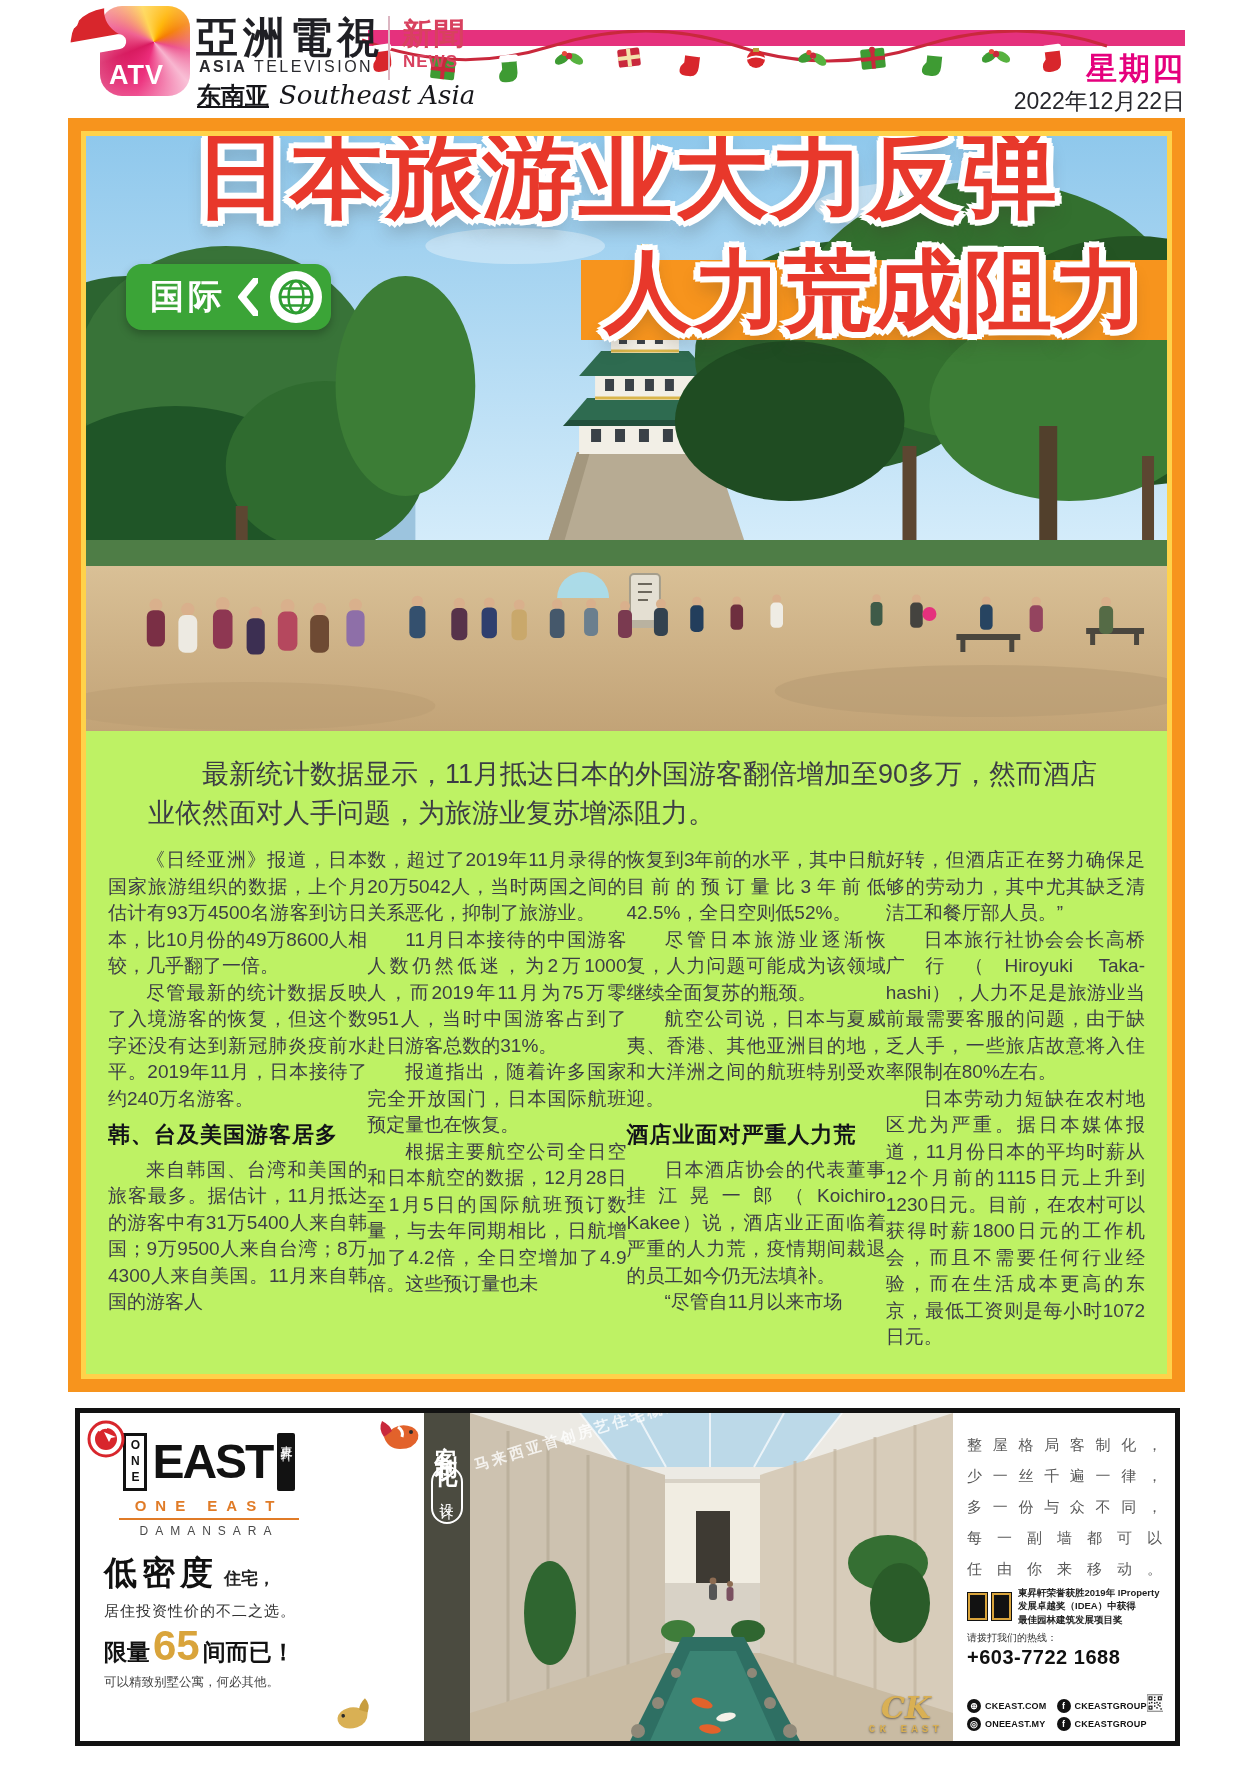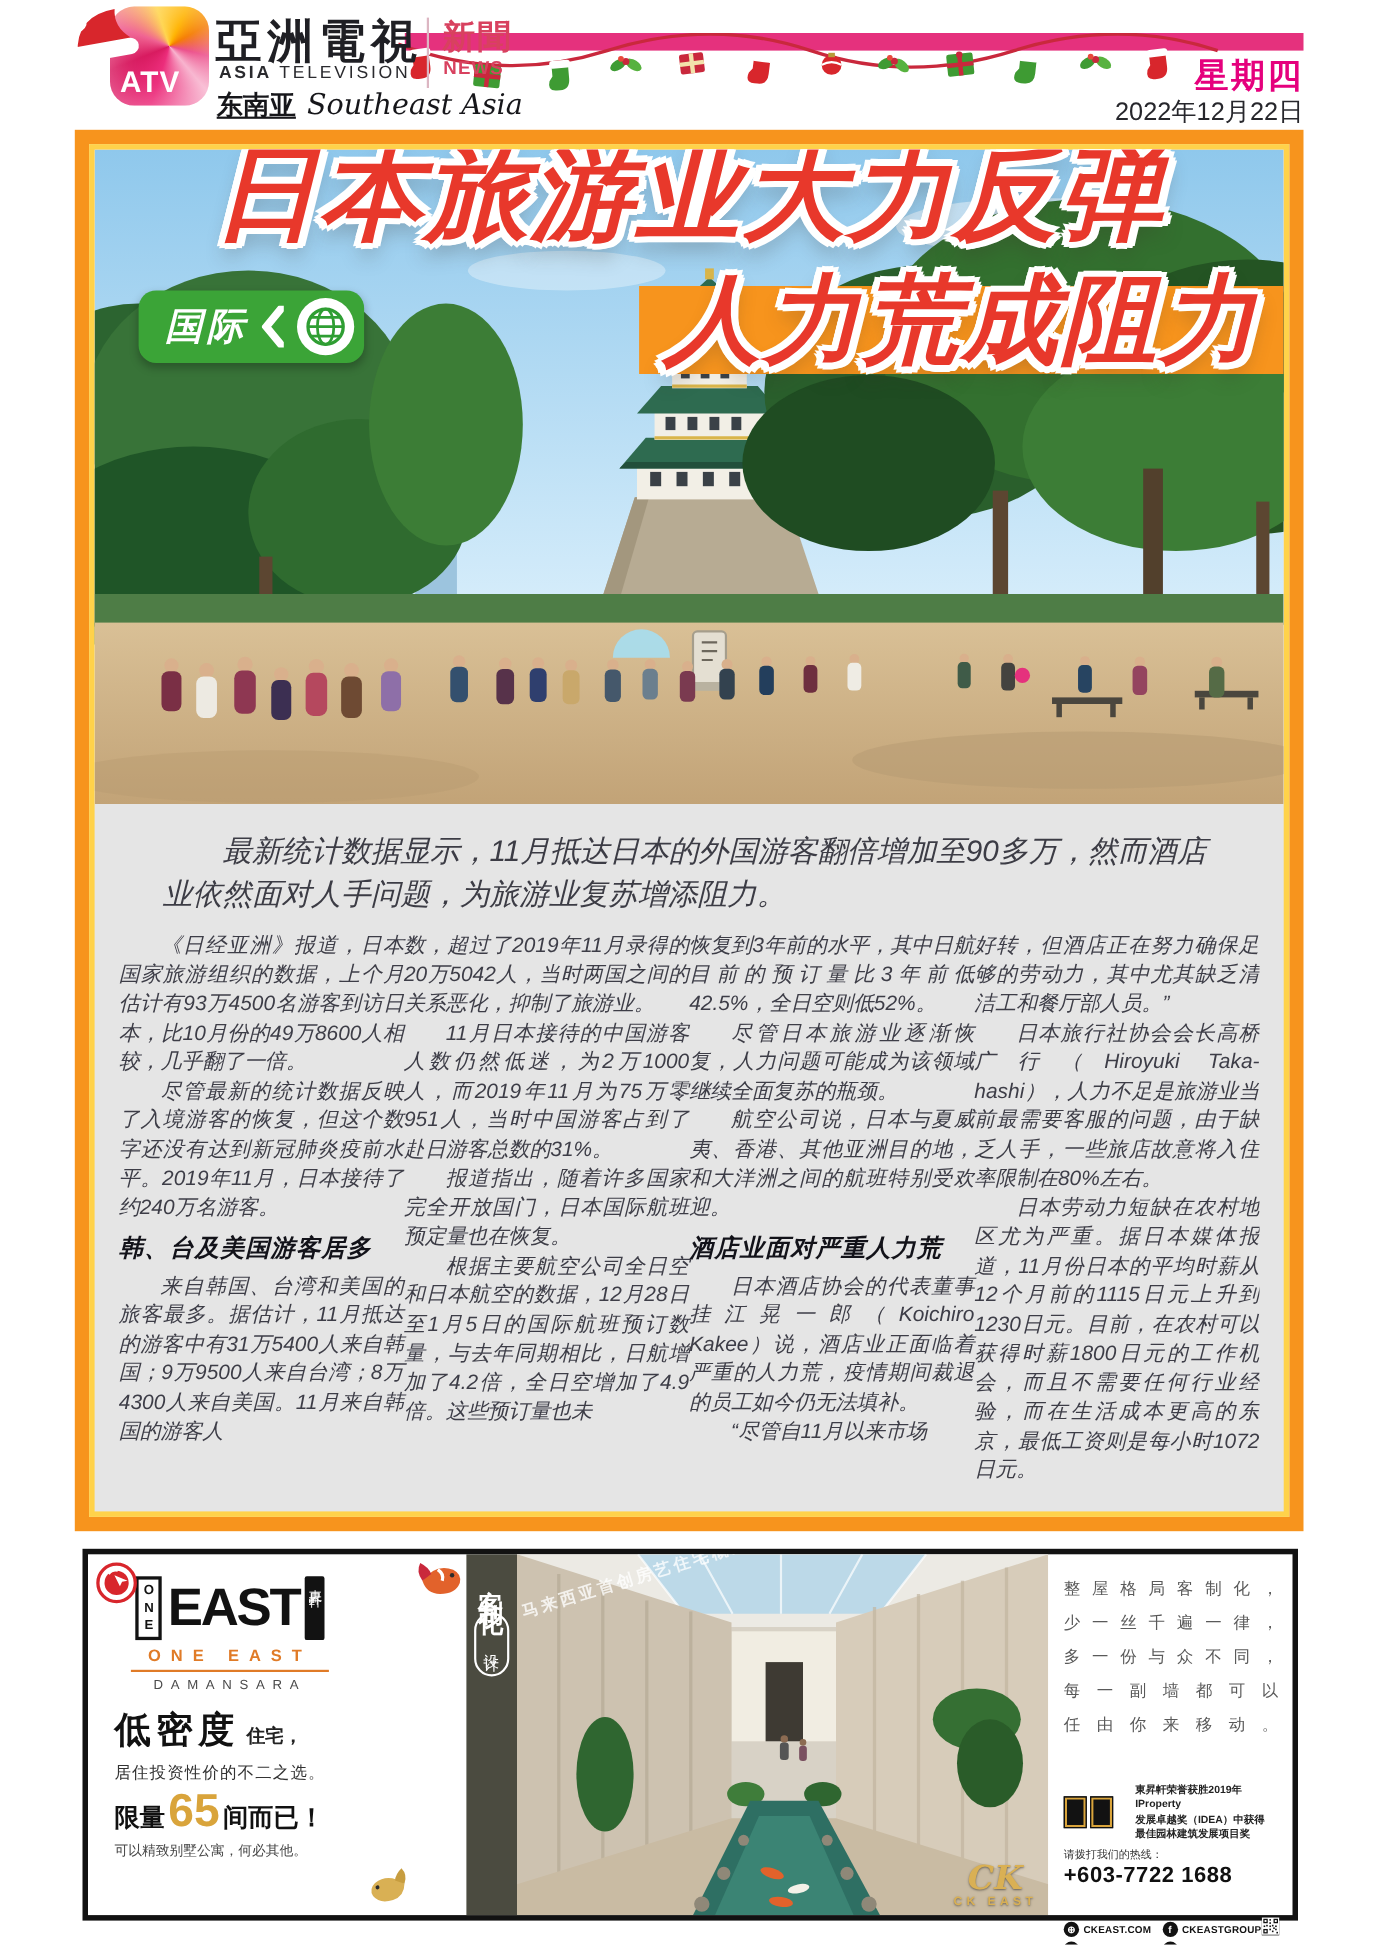--- a/index.html
+++ b/index.html
@@ -22,21 +22,21 @@
   .brand-divider { position:absolute; left:388px; top:16px; width:2px; height:64px; background:#dcb6c2; }
   .news-cn { position:absolute; left:402px; top:14px; font-size:30px; font-weight:800; color:#d8415f; letter-spacing:2px; }
   .news-en { position:absolute; left:403px; top:52px; font-size:17px; font-weight:600; color:#d8415f; letter-spacing:1px; }
   .pink-bar { position:absolute; left:368px; top:30px; width:817px; height:16px; background:#e5317d; }
   .garland { position:absolute; left:362px; top:30px; }
   .weekday { position:absolute; right:65px; top:48px; font-size:31px; font-weight:900; color:#e5007d; letter-spacing:2px; }
   .date { position:absolute; right:65px; top:86px; font-size:23px; color:#27272c; }
 
   
   .frame { position:absolute; left:68px; top:118px; width:1117px; height:1274px; border:13px solid #f7941d; background:#fff; }
-  .frame-inner { position:relative; width:100%; height:100%; border:5px solid #ffd24a; background:#e5e5e5; overflow:hidden;font-style:italic; }
+  .frame-inner { position:relative; width:100%; height:100%; border:5px solid #ffd24a; background:#bef264; overflow:hidden; }
   .photo { display:block; width:100%; height:595px; }
 
   .headline1, .headline2 { position:absolute; font-weight:900; color:#e8382b; line-height:1.02;
     text-shadow:-6px 0 0 #fff, 6px 0 0 #fff, 0 -6px 0 #fff, 0 6px 0 #fff,
       -5px -5px 0 #fff, 5px -5px 0 #fff, -5px 5px 0 #fff, 5px 5px 0 #fff,
       -7px 3px 0 #fff, 7px 3px 0 #fff, 0 12px 18px rgba(60,50,40,.35); }
   .headline1 { top:-8px; left:0; width:100%; text-align:center; font-size:94px; letter-spacing:2px; }
   .orange-box { position:absolute; top:124px; right:0; width:586px; height:80px; background:#f7941d; }
   .headline2 { top:110px; right:0; width:586px; text-align:center; font-size:88px; letter-spacing:2px; }
 
@@ -87,26 +87,26 @@
   .design-circle { width:32px; height:58px; border:2px solid #fff; border-radius:17px; display:flex; align-items:center; justify-content:center; }
   .design-text { writing-mode:vertical-rl; text-orientation:upright; color:#fff; font-size:14px; letter-spacing:3px; }
 
   .ad-photo { flex:1; position:relative; overflow:hidden; }
   .ad-photo svg { display:block; width:100%; height:100%; }
   .watermark { position:absolute; left:2px; top:44px; transform:rotate(-17deg); transform-origin:left top;
     color:rgba(255,255,255,.78); font-size:15px; font-weight:700; letter-spacing:3px; white-space:nowrap; }
   .ck { position:absolute; right:10px; bottom:6px; text-align:center; color:#d9b054; }
   .ck-mono { font-family:"DejaVu Serif", serif; font-style:italic; font-size:30px; font-weight:700; line-height:1;
     text-shadow:0 1px 2px rgba(0,0,0,.5); }
-  .ck-name { font-size:11px; font-weight:700; letter-spacing:4px; text-shadow:0 1px 2px rgba(0,0,0,.5); }
+  .ck-name { font-size:11px; font-weight:700; letter-spacing:4px; text-shadow:0 1px 2px rgba(0,0,0,.5);font-family:Liberation Mono, monospace; }
 
   .ad-right { width:222px; padding:16px 12px 10px 14px; display:flex; flex-direction:column; justify-content:space-between; }
   .ad-lines { font-size:15px; color:#5a5a5a; line-height:31px; }
   .ad-line { text-align:justify; text-align-last:justify; letter-spacing:1px; }
-  .award { display:flex; gap:20px; align-items:center; margin-bottom:5px;margin-top:37px; }
+  .award { display:flex; gap:6px; align-items:center; margin-bottom:5px; }
   .award-badges { display:flex; gap:3px; }
   .award-badge { width:21px; height:29px; background:#121212; border:1px solid #121212; box-shadow:inset 0 0 0 2px #d9a43b; }
   .award-text { font-size:9.5px; font-weight:700; color:#222; line-height:1.4; }
   .hotline { font-size:10px; color:#333; margin-bottom:1px; }
   .phone { font-size:20px; font-weight:900; color:#101010; letter-spacing:.5px; margin-bottom:6px; }
   .contact-bottom { display:flex; justify-content:space-between; align-items:flex-end; }
   .socials { display:grid; grid-template-columns:auto auto; gap:4px 10px; }
   .social-item { display:flex; align-items:center; gap:4px; }
   .social-glyph { width:14px; height:14px; border-radius:50%; background:#121212; color:#fff; font-size:9px; font-weight:800;
     display:flex; align-items:center; justify-content:center; line-height:1; }

